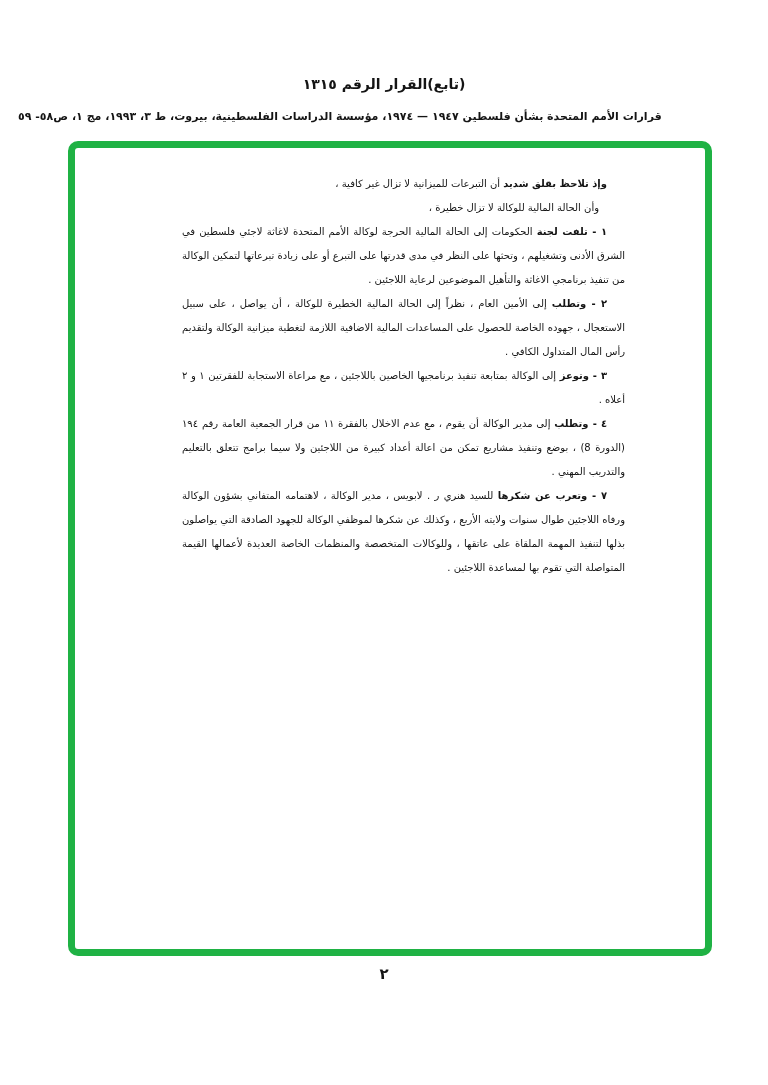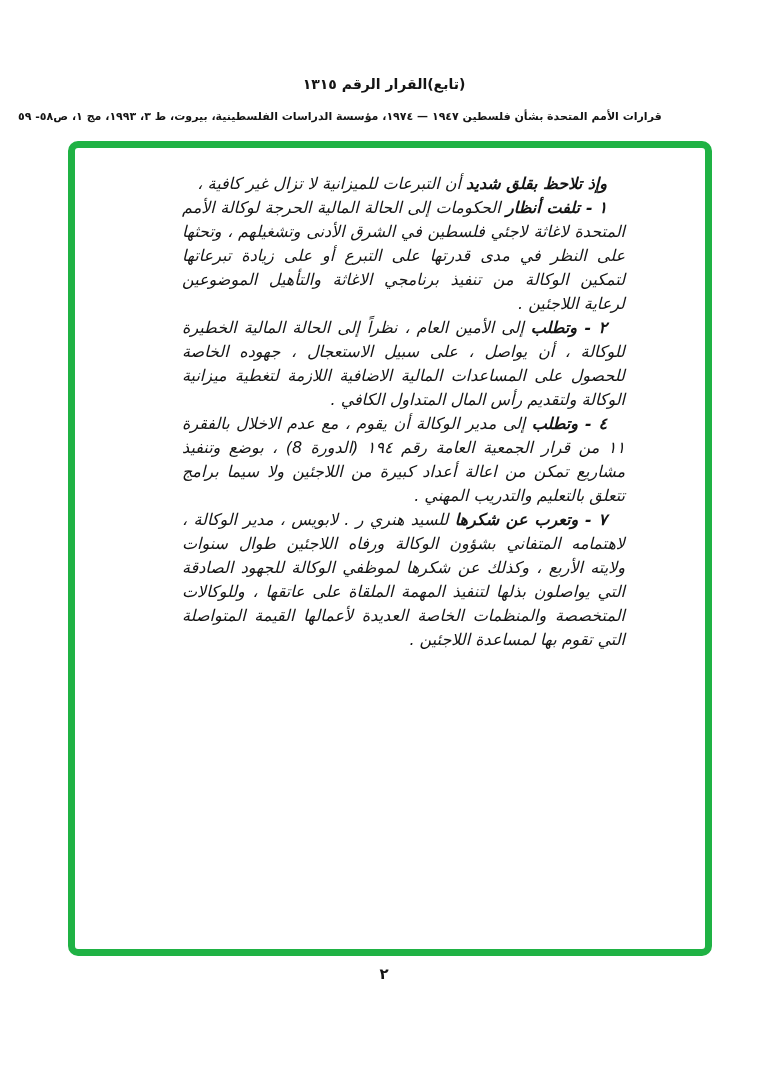--- a/index.html
+++ b/index.html
@@ -26,25 +26,24 @@
     position:absolute;left:68px;top:141px;
     width:644px;height:815px;
     border:7px solid #1fb244;
     border-radius:10px;
     box-sizing:border-box;
     background:transparent;
   }
   .text-block{
     position:absolute;top:172px;left:182px;width:443px;
     direction:rtl;
-    font-size:16px;
+    font-size:10px;
     line-height:24px;
     text-align:justify;
     text-align-last:right;
-    font-style:italic;
   }
   .text-block p{
     margin:0;
     text-indent:18px;
   }
   .text-block p.pre-2{text-indent:26px;}
   .pnum,.plead{font-weight:bold;}
   .page-number{
     position:absolute;top:965px;left:0;width:100%;
     text-align:center;direction:rtl;
@@ -55,25 +54,27 @@
 <body>
 
 <div class="doc-title">(تابع)القرار الرقم ١٣١٥</div>
 
 <div class="doc-citation">قرارات الأمم المتحدة بشأن فلسطين ١٩٤٧ — ١٩٧٤، مؤسسة الدراسات الفلسطينية، بيروت، ط ٣، ١٩٩٣، مج ١، ص٥٨- ٥٩</div>
 
 <div class="green-frame"></div>
 
 <div class="text-block">
   <p class="pre-1"><span class="plead">وإذ تلاحظ بقلق شديد</span><span> أن التبرعات للميزانية لا تزال غير كافية ،</span></p>
+  <p class="pre-2"><span>وأن الحالة المالية للوكالة لا تزال خطيرة ،</span></p>
 
-  <p><span class="pnum">١ - </span><span class="plead">تلفت أنظار</span><span> الحكومات إلى الحالة المالية الحرجة لوكالة الأمم المتحدة لاغاثة لاجئي فلسطين في الشرق الأدنى وتشغيلهم ، وتحثها على النظر في مدى قدرتها على التبرع أو على زيادة تبرعاتها لتمكين الوكالة من تنفيذ برنامجي الاغاثة والتأهيل الموضوعين لرعاية اللاجئين .</span></p>
+  <p><span class="pnum">١ - </span><span class="plead">تلفت لجنة</span><span> الحكومات إلى الحالة المالية الحرجة لوكالة الأمم المتحدة لاغاثة لاجئي فلسطين في الشرق الأدنى وتشغيلهم ، وتحثها على النظر في مدى قدرتها على التبرع أو على زيادة تبرعاتها لتمكين الوكالة من تنفيذ برنامجي الاغاثة والتأهيل الموضوعين لرعاية اللاجئين .</span></p>
 
   <p><span class="pnum">٢ - </span><span class="plead">وتطلب</span><span> إلى الأمين العام ، نظراً إلى الحالة المالية الخطيرة للوكالة ، أن يواصل ، على سبيل الاستعجال ، جهوده الخاصة للحصول على المساعدات المالية الاضافية اللازمة لتغطية ميزانية الوكالة ولتقديم رأس المال المتداول الكافي .</span></p>
 
+  <p><span class="pnum">٣ - </span><span class="plead">وتوعز</span><span> إلى الوكالة بمتابعة تنفيذ برنامجيها الخاصين باللاجئين ، مع مراعاة الاستجابة للفقرتين ١ و ٢ أعلاه .</span></p>
 
   <p><span class="pnum">٤ - </span><span class="plead">وتطلب</span><span> إلى مدير الوكالة أن يقوم ، مع عدم الاخلال بالفقرة ١١ من قرار الجمعية العامة رقم ١٩٤ (الدورة 8) ، بوضع وتنفيذ مشاريع تمكن من اعالة أعداد كبيرة من اللاجئين ولا سيما برامج تتعلق بالتعليم والتدريب المهني .</span></p>
 
 
 
   <p><span class="pnum">٧ - </span><span class="plead">وتعرب عن شكرها</span><span> للسيد هنري ر . لابويس ، مدير الوكالة ، لاهتمامه المتفاني بشؤون الوكالة ورفاه اللاجئين طوال سنوات ولايته الأربع ، وكذلك عن شكرها لموظفي الوكالة للجهود الصادقة التي يواصلون بذلها لتنفيذ المهمة الملقاة على عاتقها ، وللوكالات المتخصصة والمنظمات الخاصة العديدة لأعمالها القيمة المتواصلة التي تقوم بها لمساعدة اللاجئين .</span></p>
 </div>
 
 <div class="page-number">٢</div>
 

